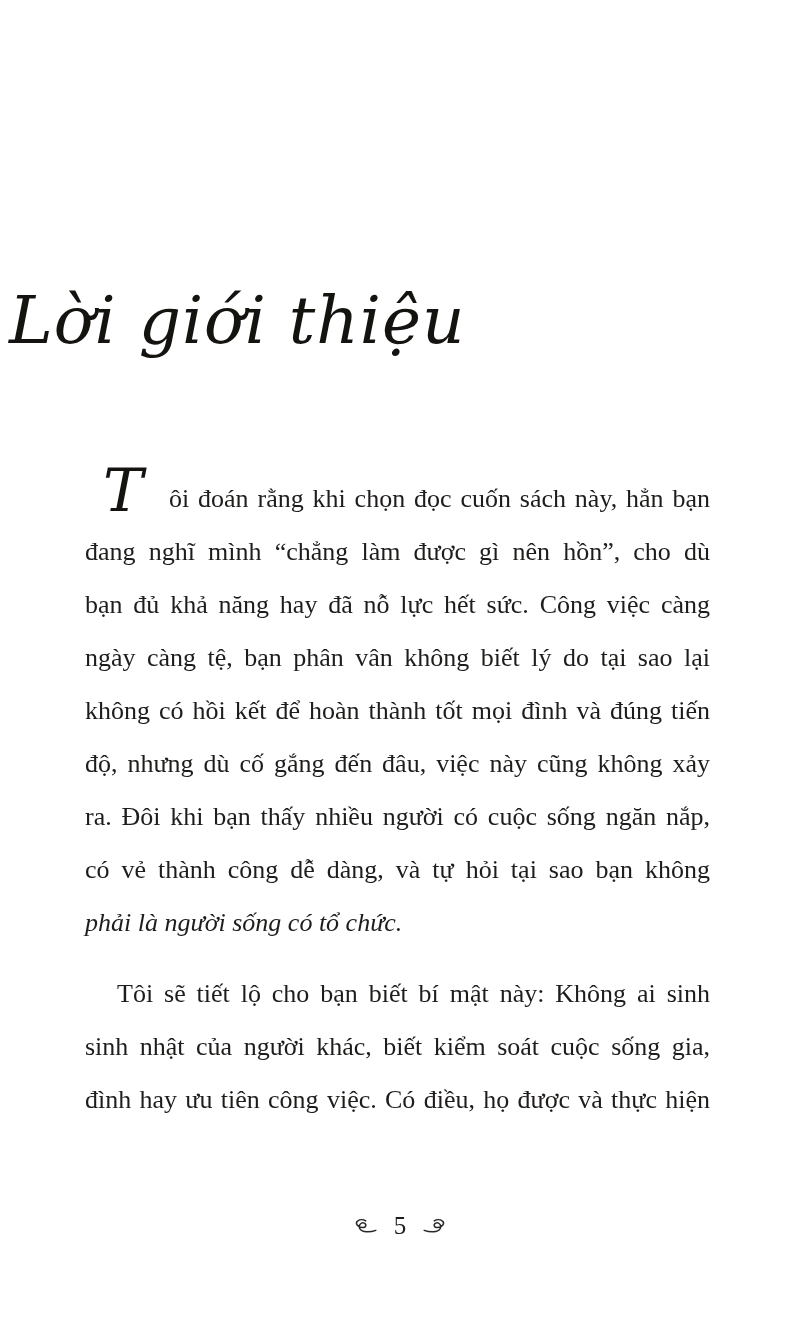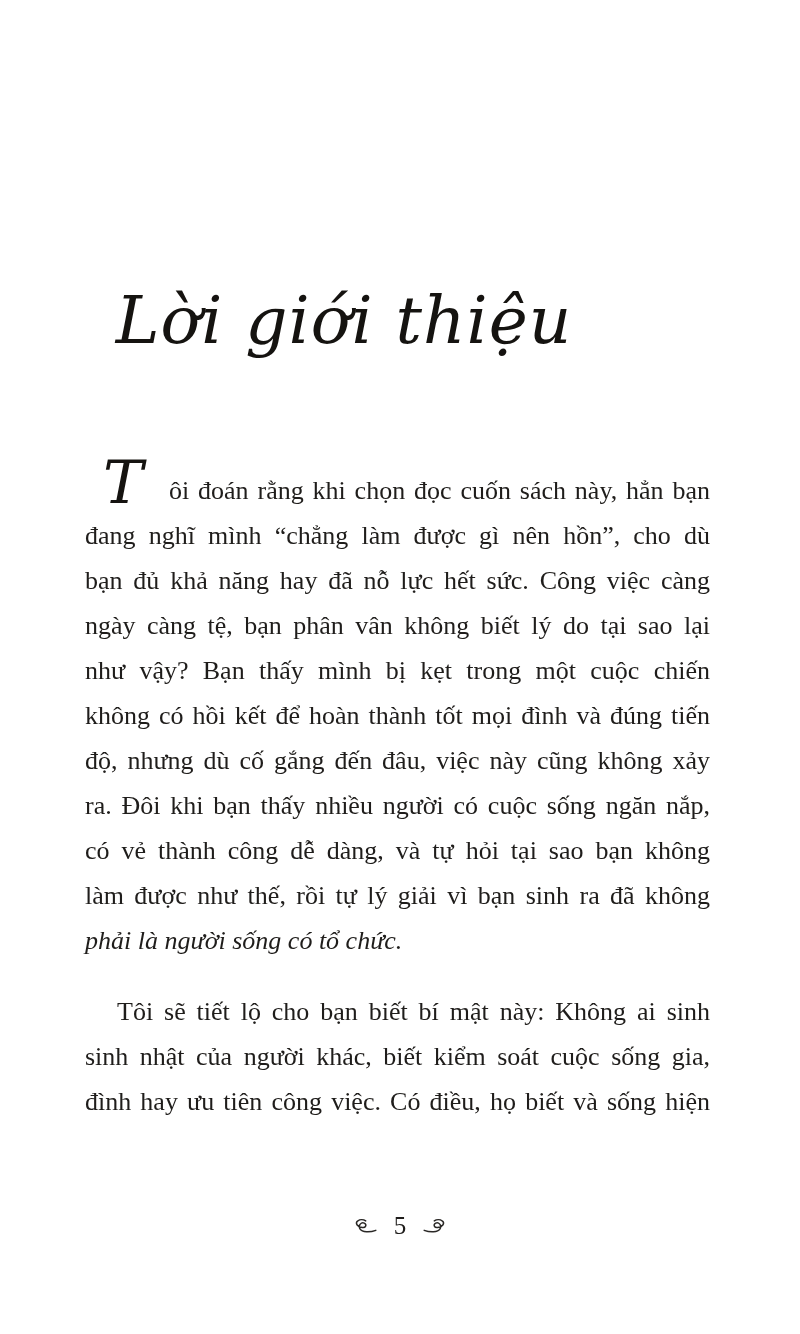--- a/index.html
+++ b/index.html
@@ -10,22 +10,22 @@
   }
   .page{
     position:relative;
     width:800px;height:1334px;
     background:#ffffff;
     color:#1f1d1b;
     overflow:hidden;
   }
   .title{
     position:absolute;
-    top:282px;left:0;width:688px;
-    text-align:center;
+    top:282px;left:9px;width:688px;
+    text-align:left;
     font-family:"DejaVu Serif", serif;
     font-style:italic;
     font-size:66px;
     letter-spacing:1px;
     color:#151310;
   }
   .body-text{
     position:absolute;
     top:468px;left:85px;width:625px;
     font-size:26px;
@@ -33,20 +33,21 @@
   }
   .para{position:relative;}
   .para + .para{margin-top:26px;}
   .line{
     height:45px;
     line-height:45px;
     text-align:justify;
     text-align-last:justify;
     white-space:normal;
     overflow:visible;
+    margin-top:8px;
   }
   .line.para-end{text-align-last:left;font-style:italic;}
   .line.first-line{padding-left:84px;}
   .line.indented{padding-left:32px;}
   .drop-cap{
     position:absolute;
     left:18px;top:-16px;
     font-family:"DejaVu Serif", serif;
     font-style:italic;
     font-size:60px;
@@ -78,33 +79,31 @@
   <div class="title">Lời giới thiệu</div>
 
   <div class="body-text">
 
     <div class="para">
       <span class="drop-cap">T</span>
       <div class="line first-line">ôi đoán rằng khi chọn đọc cuốn sách này, hẳn bạn</div>
       <div class="line">đang nghĩ mình “chẳng làm được gì nên hồn”, cho dù</div>
       <div class="line">bạn đủ khả năng hay đã nỗ lực hết sức. Công việc càng</div>
       <div class="line">ngày càng tệ, bạn phân vân không biết lý do tại sao lại</div>
-      <div class="line">như vậy? Bạn thấy mình bị kẹt trong một cuộc chiến</div>
       <div class="line">không có hồi kết để hoàn thành tốt mọi đình và đúng tiến</div>
       <div class="line">độ, nhưng dù cố gắng đến đâu, việc này cũng không xảy</div>
       <div class="line">ra. Đôi khi bạn thấy nhiều người có cuộc sống ngăn nắp,</div>
       <div class="line">có vẻ thành công dễ dàng, và tự hỏi tại sao bạn không</div>
-      <div class="line">làm được như thế, rồi tự lý giải vì bạn sinh ra đã không</div>
       <div class="line para-end">phải là người sống có tổ chức.</div>
     </div>
 
     <div class="para">
       <div class="line indented">Tôi sẽ tiết lộ cho bạn biết bí mật này: Không ai sinh</div>
       <div class="line">sinh nhật của người khác, biết kiểm soát cuộc sống gia,</div>
-      <div class="line">đình hay ưu tiên công việc. Có điều, họ biết và sống hiện</div>
+      <div class="line">đình hay ưu tiên công việc. Có điều, họ được và thực hiện</div>
     </div>
 
   </div>
 
   <div class="footer">
     <span class="ornament">
       <svg viewBox="0 0 36 22" xmlns="http://www.w3.org/2000/svg">
         <path d="M33 17 C25 20 14 20 11 15 C8 10 13 5 17 7 C21 9 19 14 14 13 C7 12 4 7 8 4 C11 1.5 16 2 19 4" fill="none" stroke="#2a2826" stroke-width="2" stroke-linecap="round"></path>
       </svg>
     </span>

